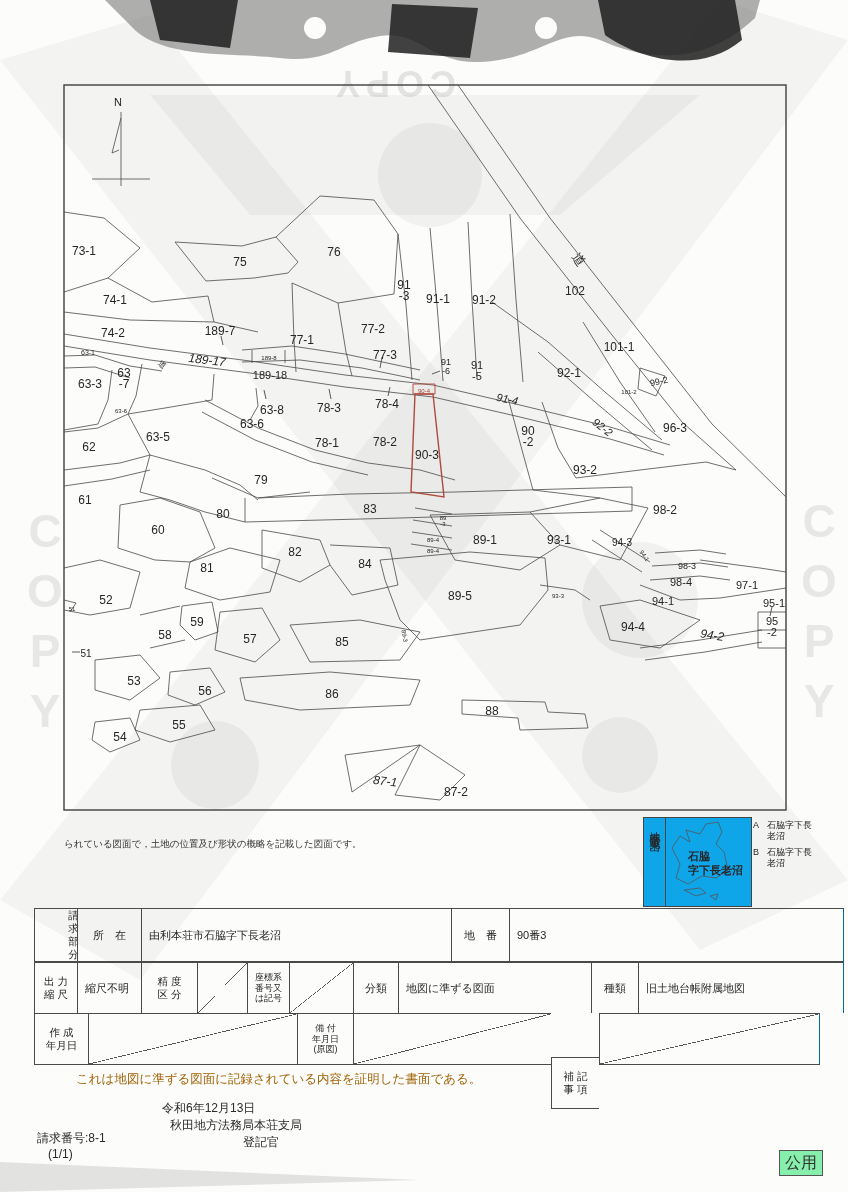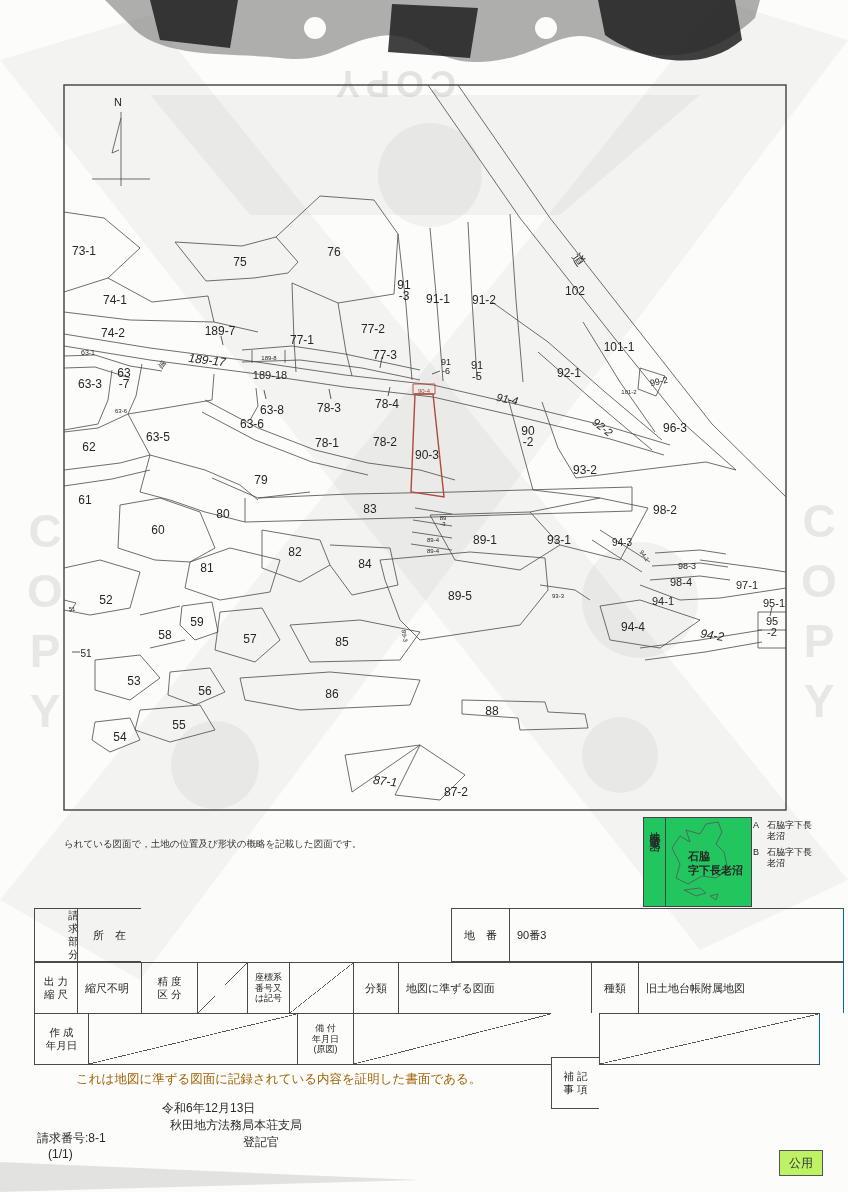--- a/index.html
+++ b/index.html
@@ -3,39 +3,39 @@
 <meta charset="utf-8">
 <style>
   html,body{margin:0;padding:0;}
   body{font-family:"Liberation Sans","DejaVu Sans",sans-serif;background:#d8d8d4;}
   .page{position:relative;width:848px;height:1192px;margin:0 auto;background:#fcfcfa;overflow:hidden;color:#262626;}
   svg.art{position:absolute;left:0;top:0;width:848px;height:1192px;}
   .wm-side{position:absolute;writing-mode:vertical-rl;text-orientation:upright;font-size:46px;font-weight:bold;color:rgba(125,125,125,.16);letter-spacing:8px;pointer-events:none;}
   .wm-top{position:absolute;font-size:36px;font-weight:bold;color:rgba(140,140,140,.22);transform:rotate(180deg);letter-spacing:6px;pointer-events:none;}
   .abs{position:absolute;}
   .note{font-size:9.5px;line-height:1.4;color:#333;}
-  .legend-box{border:1px solid #444;display:flex;background:#22c55e;}
+  .legend-box{border:1px solid #444;display:flex;background:#0ea5e9;}
   .legend-title{writing-mode:vertical-rl;text-orientation:upright;border-right:1px solid #444;font-size:11px;padding:4px 3px;letter-spacing:2px;}
   .legend-map{position:relative;flex:1;}
   .legend-area{position:absolute;left:22px;top:32px;font-size:11px;font-weight:bold;line-height:1.25;white-space:pre-line;}
   .ab{font-size:9px;line-height:1.25;}
   .ab-row{display:flex;margin-bottom:4px;}
   .ab-key{width:14px;}
   .ab-name{white-space:pre-line;}
   .tbl{position:absolute;left:34px;top:908px;width:812px;height:158px;font-size:11px;}
   .cell{position:absolute;box-sizing:border-box;border-left:1px solid #4a4a4a;border-top:1px solid #4a4a4a;display:flex;align-items:center;justify-content:center;text-align:center;white-space:pre-line;background:transparent;}
   .cell.br{border-right:1px solid #0369a1;}
   .cell.bb{border-bottom:1px solid #4a4a4a;}
   .cell.val{justify-content:flex-start;text-align:left;padding-left:7px;}
   .cell.hdr{font-size:10.5px;line-height:1.25;}
   .cell.sm{font-size:9px;line-height:1.15;}
   .cell.diag{background:linear-gradient(to bottom right,transparent 49.55%,#555 49.55%,#555 50.35%,transparent 50.35%);}
   .cert{font-size:12.5px;color:#a16207;}
   .foot{font-size:12px;color:#2a2a2a;}
-  .stamp{border:1px solid #555;width:42px;height:24px;display:flex;align-items:center;justify-content:center;font-size:12px;color:#333;background:#bef264;}
+  .stamp{border:1px solid #555;width:42px;height:24px;display:flex;align-items:center;justify-content:center;font-size:16px;color:#333;background:#86efac;}
 </style>
 </head>
 <body>
 
 <div class="page">
 
   <svg class="art" viewBox="0 0 848 1192">
     <polygon points="0,60 150,15 848,880 700,950" fill="rgba(0,0,0,0.035)"></polygon>
     <polygon points="848,40 720,0 0,900 140,980" fill="rgba(0,0,0,0.035)"></polygon>
     <polygon points="150,95 700,95 560,215 250,215" fill="rgba(0,0,0,0.04)"></polygon>
@@ -283,20 +283,21 @@
       <span class="ab-name">石脇字下長
 老沼</span>
     </div>
   </div>
 
   <div class="tbl">
 
     <div class="cell hdr bb" style="left:0;top:0;width:43px;height:54px;padding-left:35px;">請 求
 部 分</div>
     <div class="cell bb" style="left:43px;top:0;width:64px;height:54px;">所　在</div>
+    <div class="cell val bb" style="left:107px;top:0;width:310px;height:54px;">由利本荘市石脇字下長老沼</div>
     <div class="cell bb" style="left:417px;top:0;width:58px;height:54px;">地　番</div>
     <div class="cell val br bb" style="left:475px;top:0;width:335px;height:54px;">90番3</div>
 
     <div class="cell hdr" style="left:0;top:54px;width:43px;height:51px;">出 力
 縮 尺</div>
     <div class="cell val" style="left:43px;top:54px;width:64px;height:51px;">縮尺不明</div>
     <div class="cell hdr" style="left:107px;top:54px;width:56px;height:51px;">精 度
 区 分</div>
     <div class="cell diag" style="left:163px;top:54px;width:50px;height:51px;"></div>
     <div class="cell sm" style="left:213px;top:54px;width:42px;height:51px;">座標系

